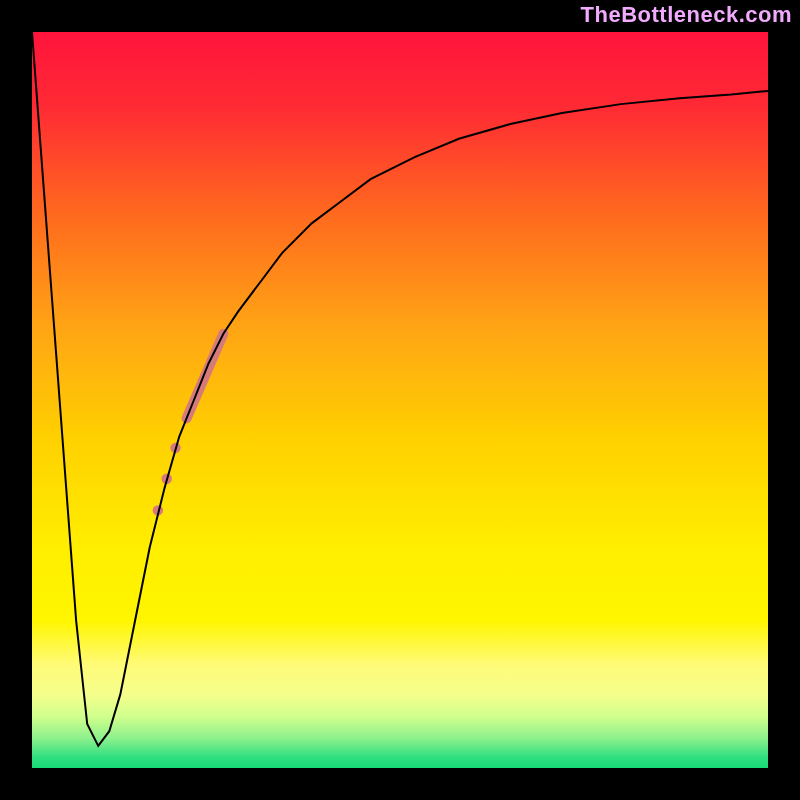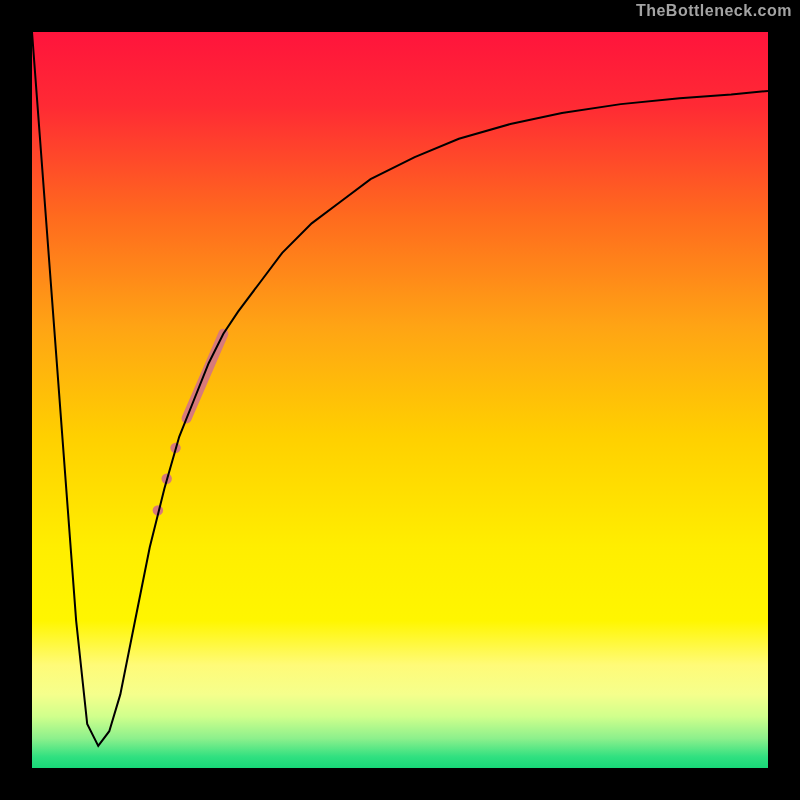--- a/index.html
+++ b/index.html
@@ -14,22 +14,22 @@
   .outer {
     position: relative;
     width: 800px;
     height: 800px;
     background: #000;
   }
   .watermark {
     position: absolute;
     top: 2px;
     right: 8px;
-    color: #a3a3a3;
-    font-size: 16px;
+    color: #f0abfc;
+    font-size: 22px;
     font-weight: 600;
     letter-spacing: 0.5px;
     z-index: 10;
   }
   .plot-area {
     position: absolute;
     left: 32px;
     top: 32px;
     width: 736px;
     height: 736px;

